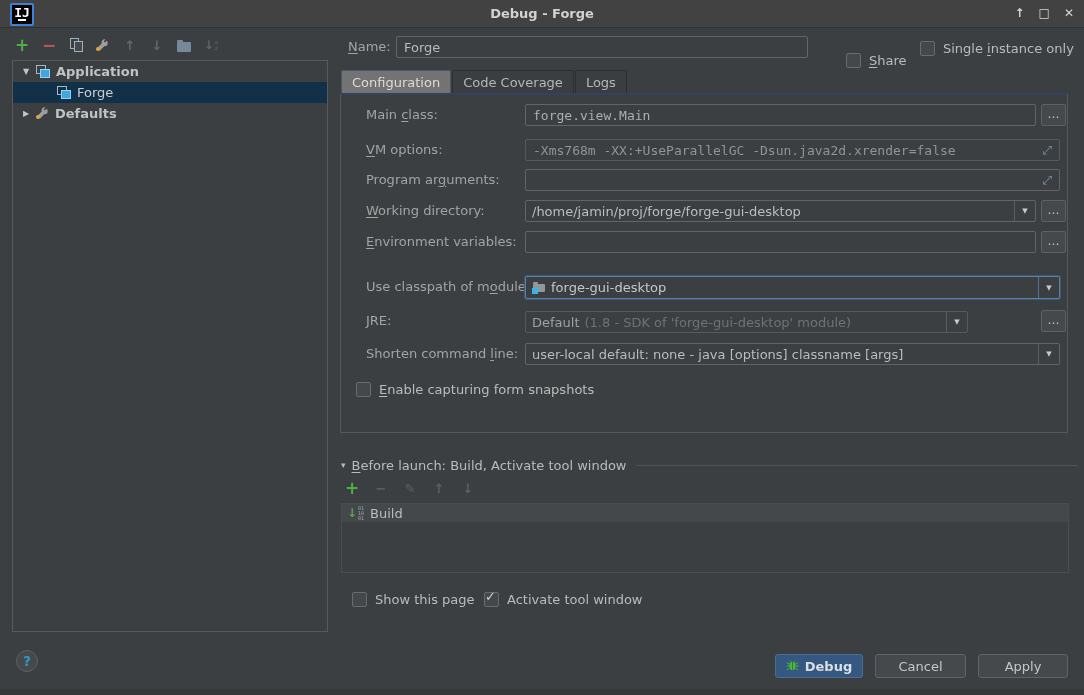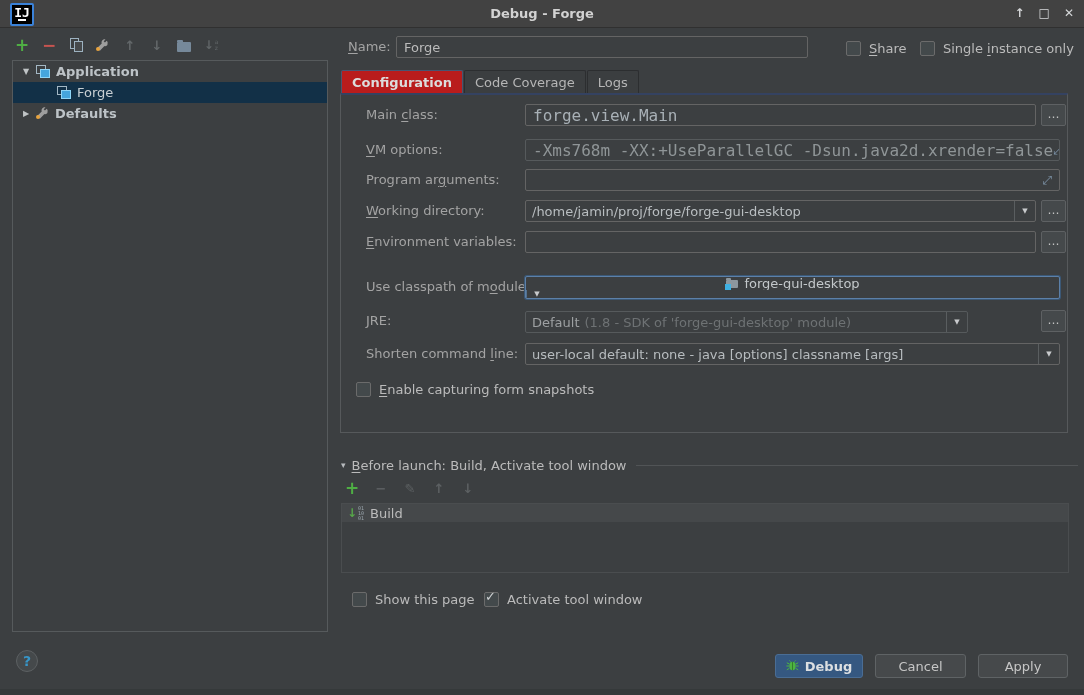--- a/index.html
+++ b/index.html
@@ -46,38 +46,38 @@
   .icon-app::after{content:"";position:absolute;left:4px;top:4px;width:8px;height:7px;background:#45a5dd;border:1px solid #8ed4f6;}
   .help-btn{position:absolute;left:16px;top:650px;width:22px;height:22px;border-radius:50%;background:#45494b;
             border:1px solid #5c6062;color:#3796c8;font-weight:bold;font-size:14px;text-align:center;line-height:21px;box-sizing:border-box;}
 
   
   .lbl{position:absolute;height:22px;line-height:22px;color:#a3a3a3;white-space:nowrap;}
   .mn{text-decoration:underline;text-underline-offset:2px;}
   .field{position:absolute;height:22px;box-sizing:border-box;border:1px solid #646464;border-radius:2px;
          background:#3c3f41;display:flex;align-items:center;padding:0 7px;white-space:nowrap;overflow:hidden;}
   .field.dim{border-color:#565a5c;}
-  .mono{font-family:"DejaVu Sans Mono","Liberation Mono",monospace;font-size:16px;}
+  .mono{font-family:"DejaVu Sans Mono","Liberation Mono",monospace;font-size:13px;}
   .cb{position:relative;display:inline-block;width:13px;height:13px;background:#43494b;border:1px solid #6b6b6b;border-radius:2px;box-sizing:content-box;}
   .cb .ck{position:absolute;left:0px;top:-4px;font-size:13px;color:#cdd0d2;font-style:normal;}
   .cbrow{position:absolute;display:flex;align-items:center;gap:8px;height:16px;}
 
   
   .tabs{position:absolute;left:341px;top:71px;display:flex;height:23px;align-items:flex-end;}
   .tab{height:23px;line-height:23px;padding:0 10px;background:#3b3e40;border:1px solid #2c2e30;border-bottom:none;
        margin-right:1px;border-radius:2px 2px 0 0;color:#b6b6b6;}
-  .tab.active{background:#b91c1c;border-color:#485571;color:#dcdcdc;font-weight:bold;}
+  .tab.active{background:#737373;border-color:#485571;color:#dcdcdc;}
   .content{position:absolute;left:340px;top:93px;width:728px;height:340px;box-sizing:border-box;
            border:1px solid #56595b;border-top:2px solid #344261;}
   .content .lbl{left:9px;margin-left:16px;}
   .combo{padding:0;}
   .combo .ctext{flex:1;display:flex;align-items:center;padding:0 6px;overflow:hidden;white-space:nowrap;}
   .combo .carrow{width:20px;align-self:stretch;border-left:1px solid #5a5e60;display:flex;align-items:center;justify-content:center;
                  font-size:7px;color:#c8cacc;}
-  .combo.focused{border:1px solid #5c80a8;box-shadow:0 0 0 1px #3b5876;flex-direction:column;}
+  .combo.focused{border:1px solid #5c80a8;box-shadow:0 0 0 1px #3b5876;}
   .combo.focused .carrow{border-left-color:#537190;}
   .more{position:absolute;width:25px;height:22px;box-sizing:border-box;background:#45494b;border:1px solid #5e6163;
         border-radius:2px;color:#c2c2c2;text-align:center;line-height:18px;font-size:12px;}
   .expand-ic{margin-left:auto;color:#7d93a8;font-size:12px;line-height:12px;}
   .icon-module{position:relative;width:14px;height:12px;margin-right:5px;flex:none;}
   .icon-module::before{content:"";position:absolute;left:1px;top:2px;width:12px;height:8px;background:#8d979e;border-radius:1px;}
   .icon-module::after{content:"";position:absolute;left:1px;top:0;width:5px;height:2px;background:#8d979e;border-radius:1px 1px 0 0;}
   .icon-module .sq{position:absolute;left:0;bottom:0;width:6px;height:6px;background:#3fb1e3;}
   .val-dim{color:#8f9597;}
   .val-main{color:#9da0a2;margin-right:5px;}
@@ -175,21 +175,21 @@
       <span>Defaults</span>
     </div>
   </div>
 
   <span class="help-btn">?</span>
 
   <div class="lbl" style="left:348px;top:36px;"><span class="mn">N</span><span>ame:</span></div>
   <div class="field" style="left:396px;top:36px;width:412px;">
     <span>Forge</span>
   </div>
-  <div class="cbrow" style="left:846px;top:40px;">
+  <div class="cbrow" style="left:846px;top:52px;">
     <span class="cb"></span>
     <span><span class="mn">S</span><span>hare</span></span>
   </div>
   <div class="cbrow" style="left:920px;top:40px;">
     <span class="cb"></span>
     <span><span>Single </span><span class="mn">i</span><span>nstance only</span></span>
   </div>
 
   <div class="tabs">
     <div class="tab active">Configuration</div>

